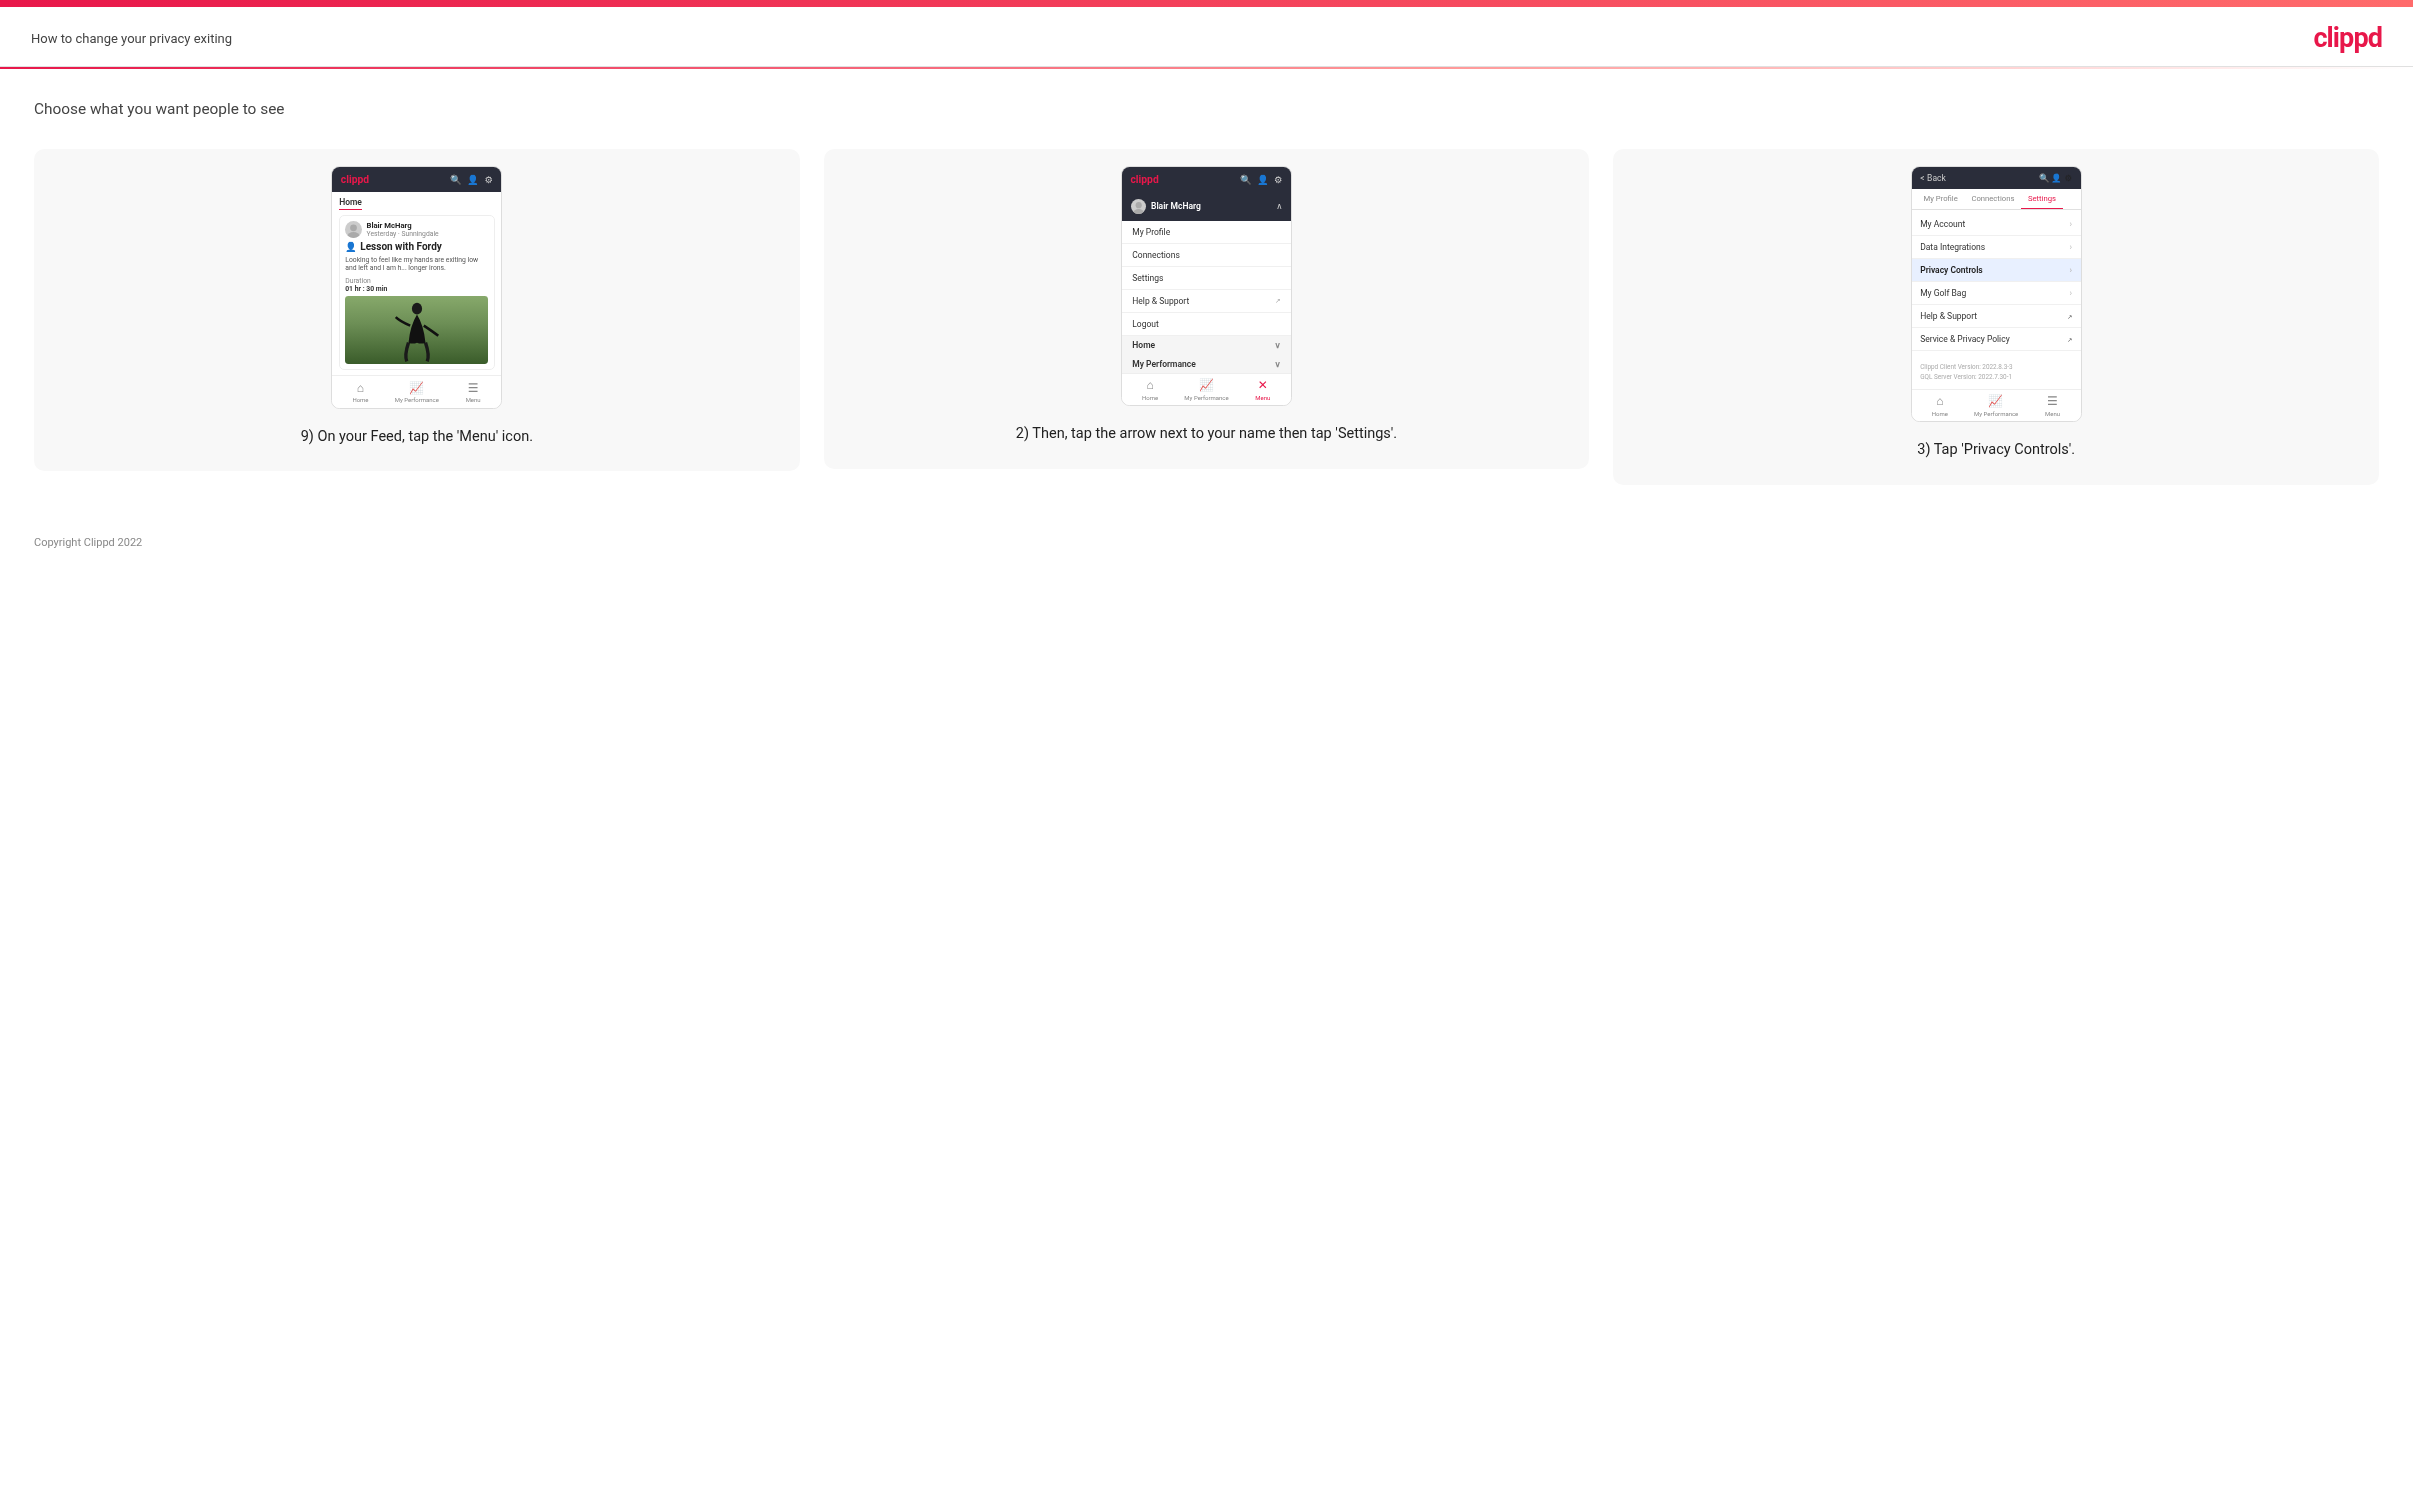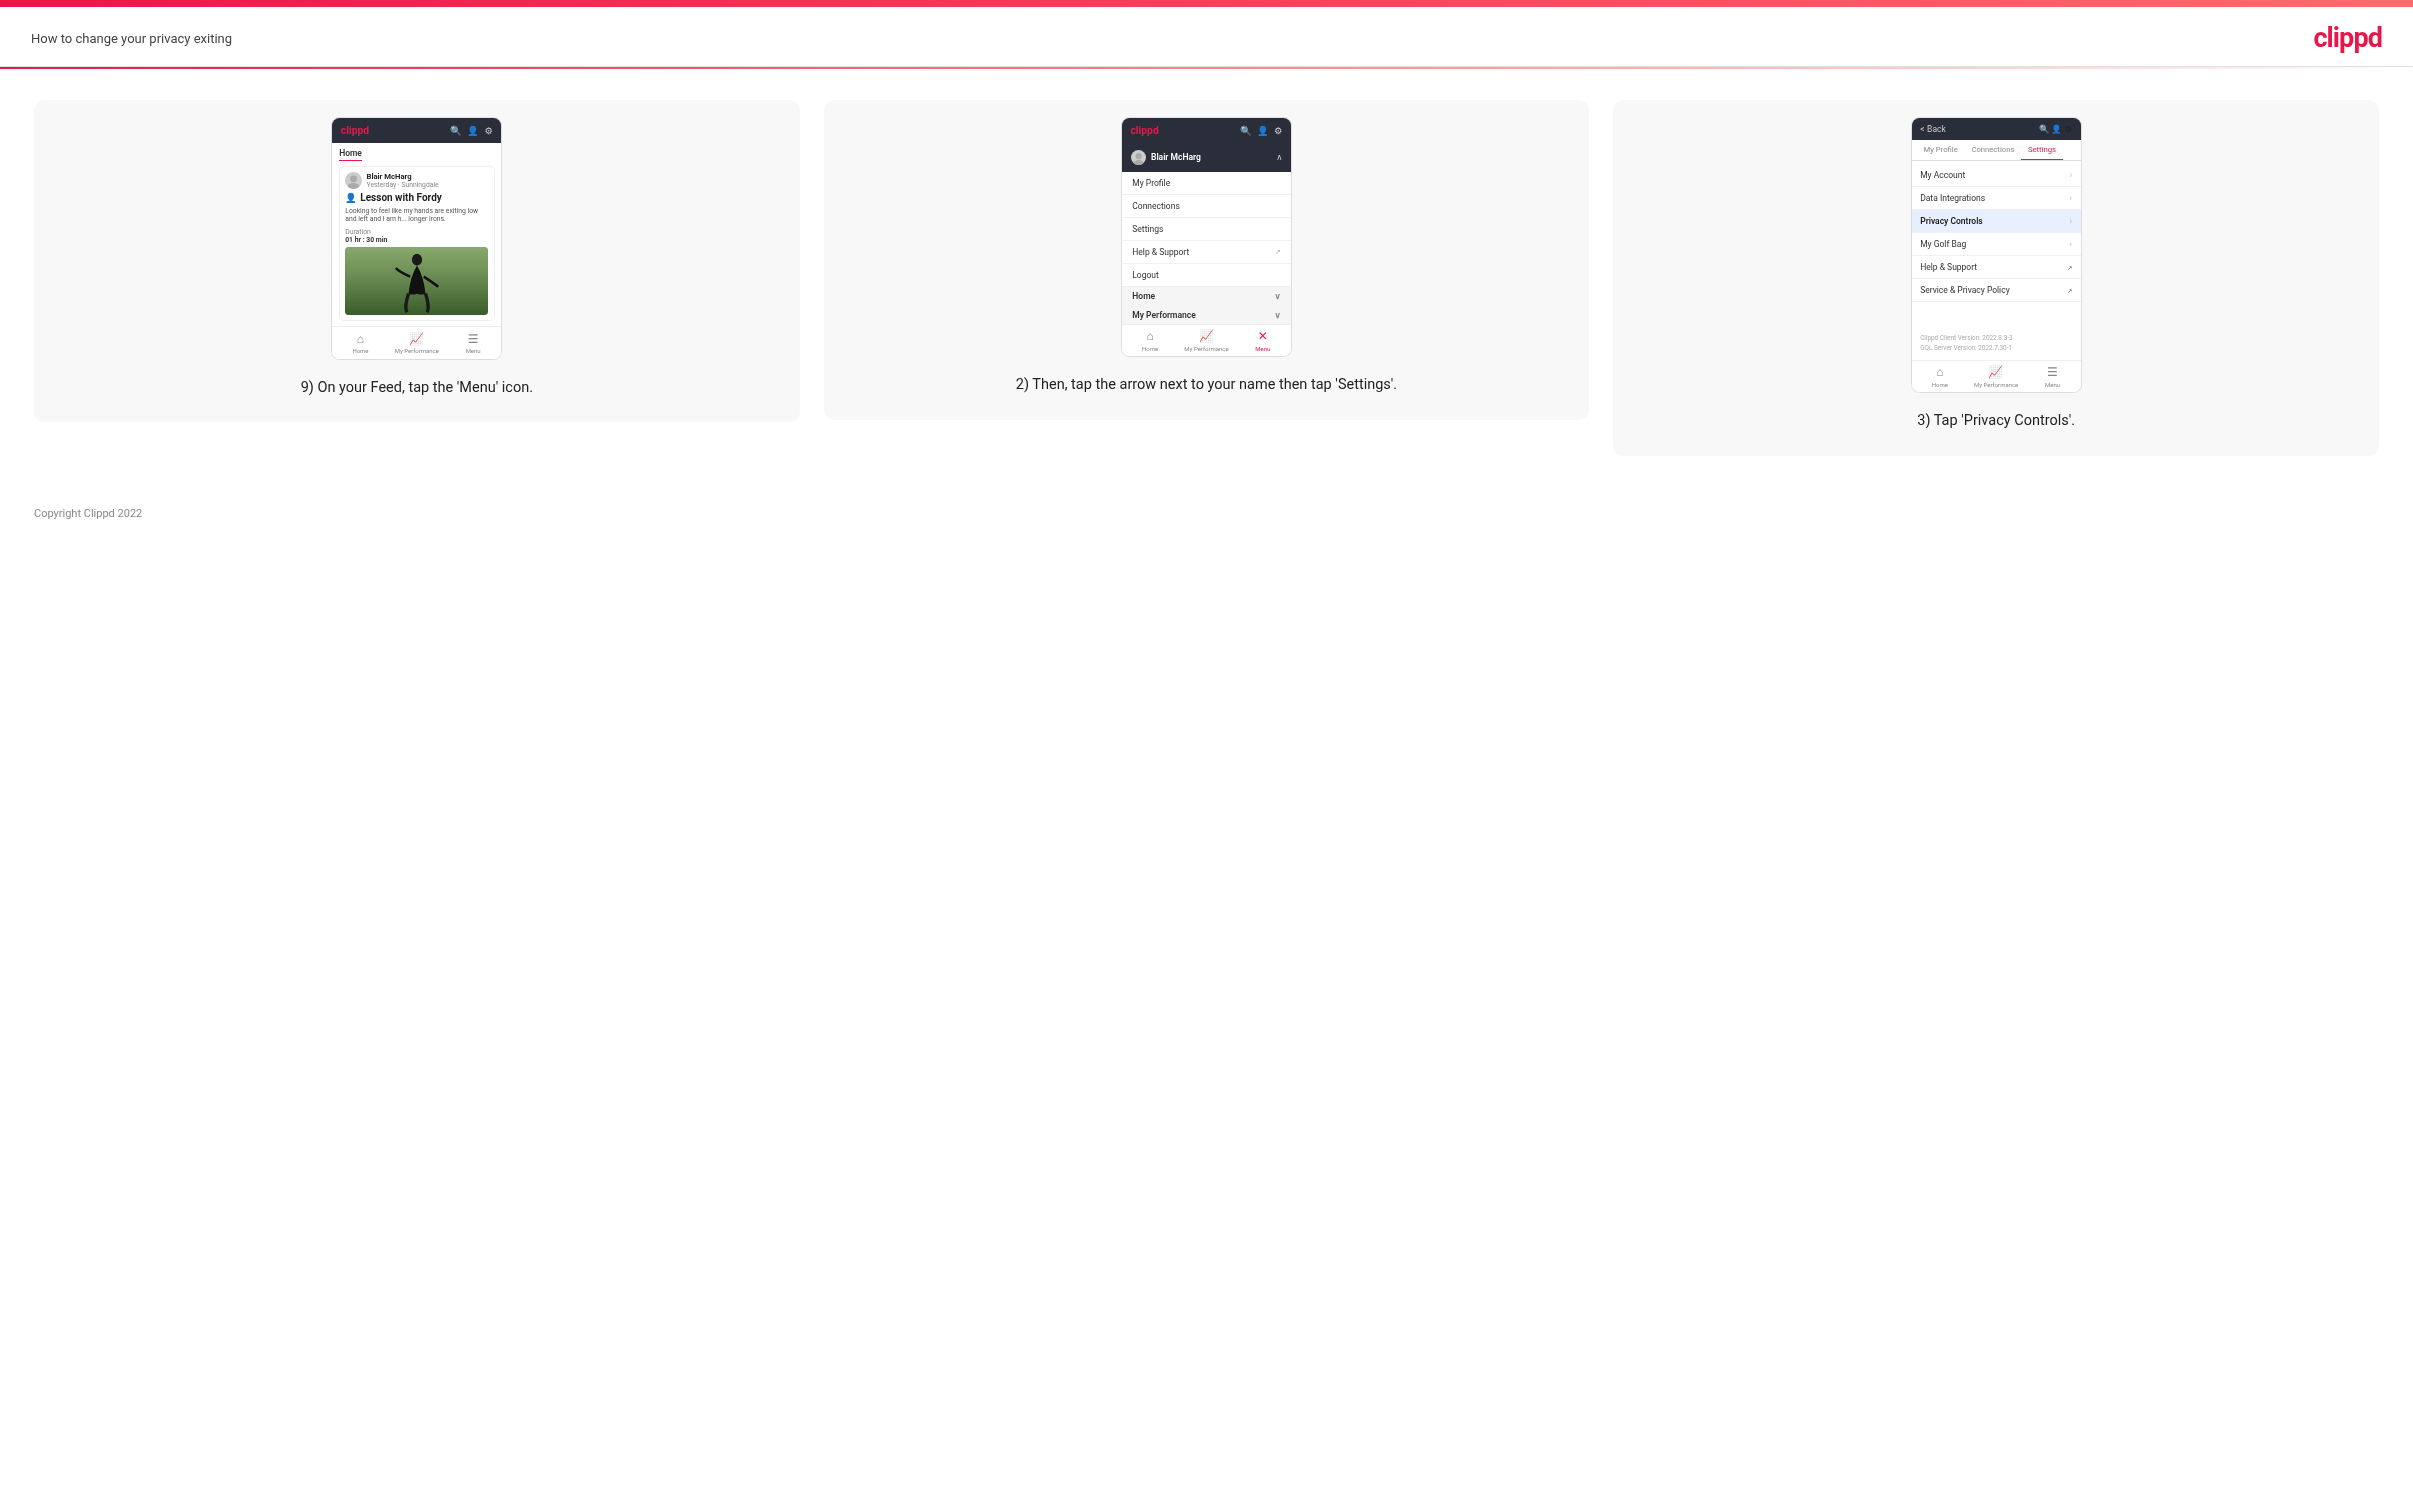--- a/index.html
+++ b/index.html
@@ -277,21 +277,20 @@
       background: #f5f5f5;
       font-weight: 600;
       color: #222;
     }
     .settings-item .chevron { color: #bbb; font-size: 8.5px; }
     .settings-version {
       padding: 6.8px 8.5px;
       font-size: 6.4px;
       color: #aaa;
       line-height: 1.6;
-      margin-top: 20px;
     }
     .ext-link { font-size: 6px; }
 
     
     .footer {
       padding: 17px 34px 26px;
       font-size: 11px;
       color: #888;
     }
   </style>
@@ -300,20 +299,21 @@
 
 <div class="top-bar"></div>
 
 <div class="header">
   <span class="header-title">How to change your privacy exiting</span>
   <span class="logo">clippd</span>
 </div>
 <div class="header-divider"></div>
 
 <div class="main">
+  <p class="page-subtitle">Choose what you want people to see</p>
 
   <div class="steps">
 
     <div class="step-card">
       <div class="phone-mockup">
 
         <div class="phone-topbar">
           <span class="p-logo">clippd</span>
           <div class="p-icons">
             <span>🔍</span>

